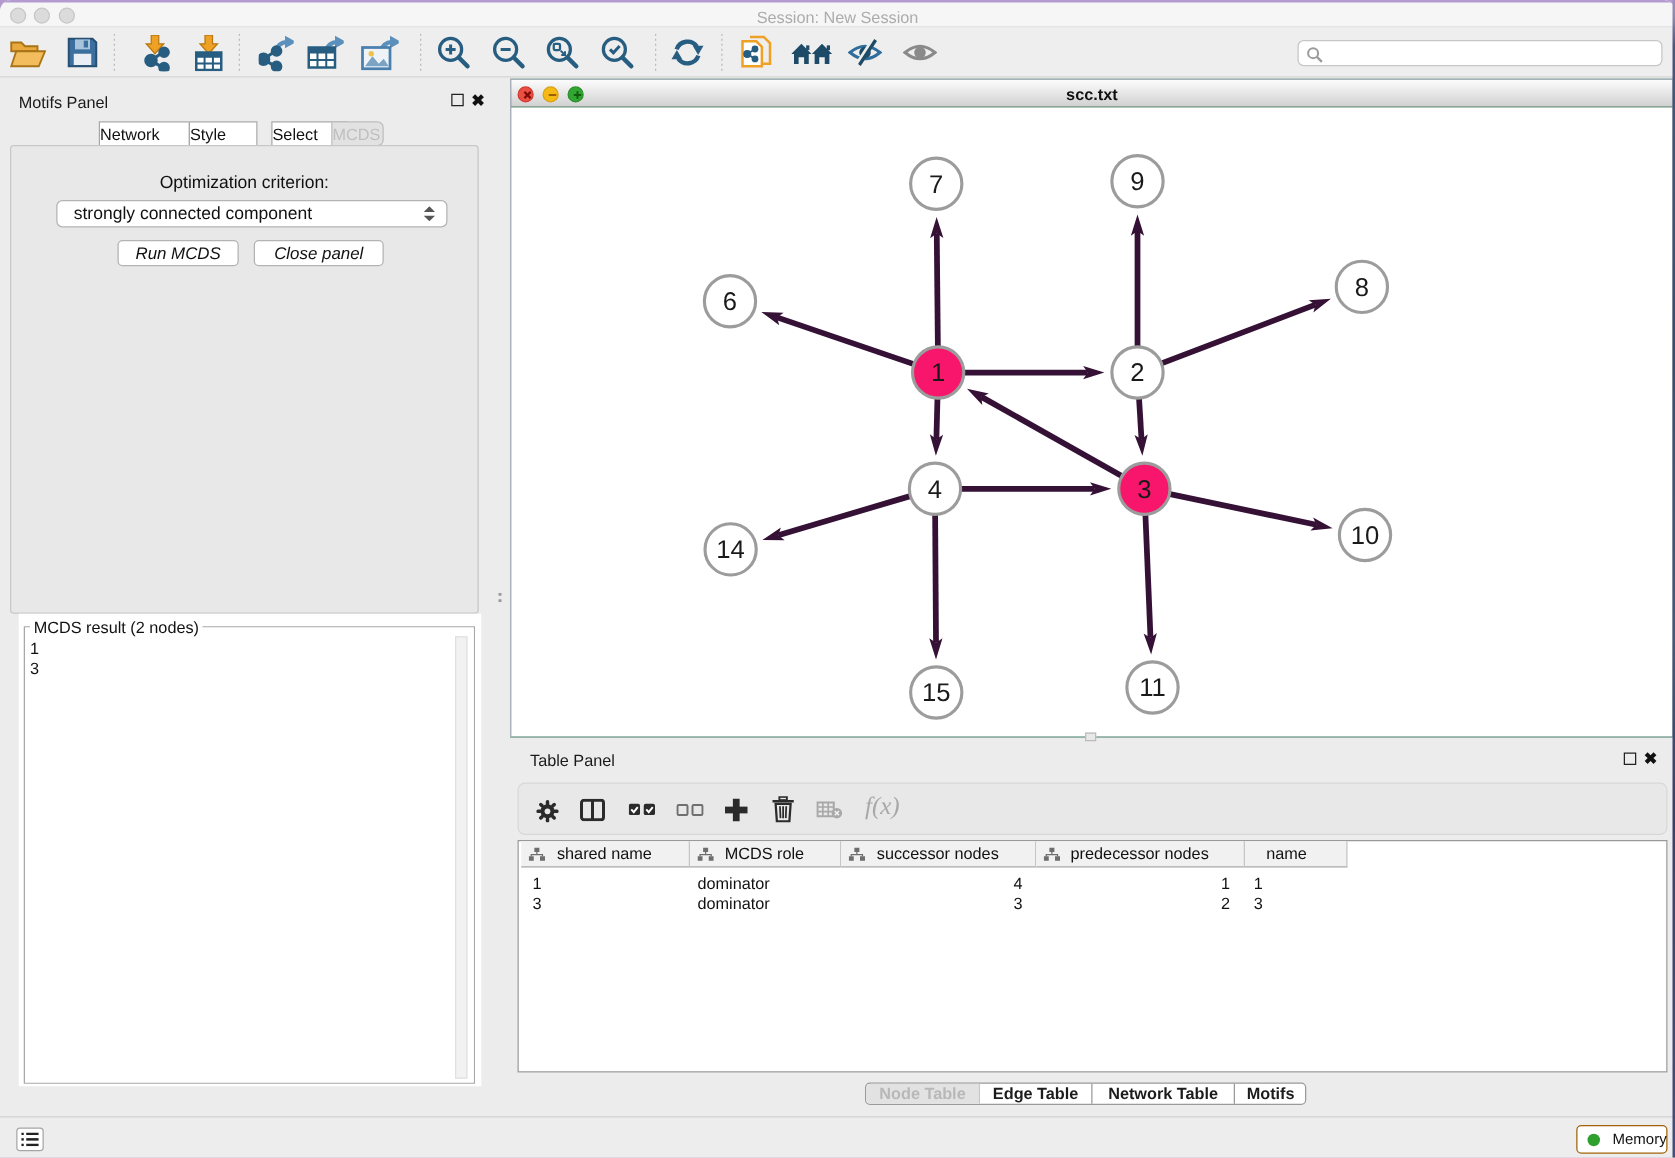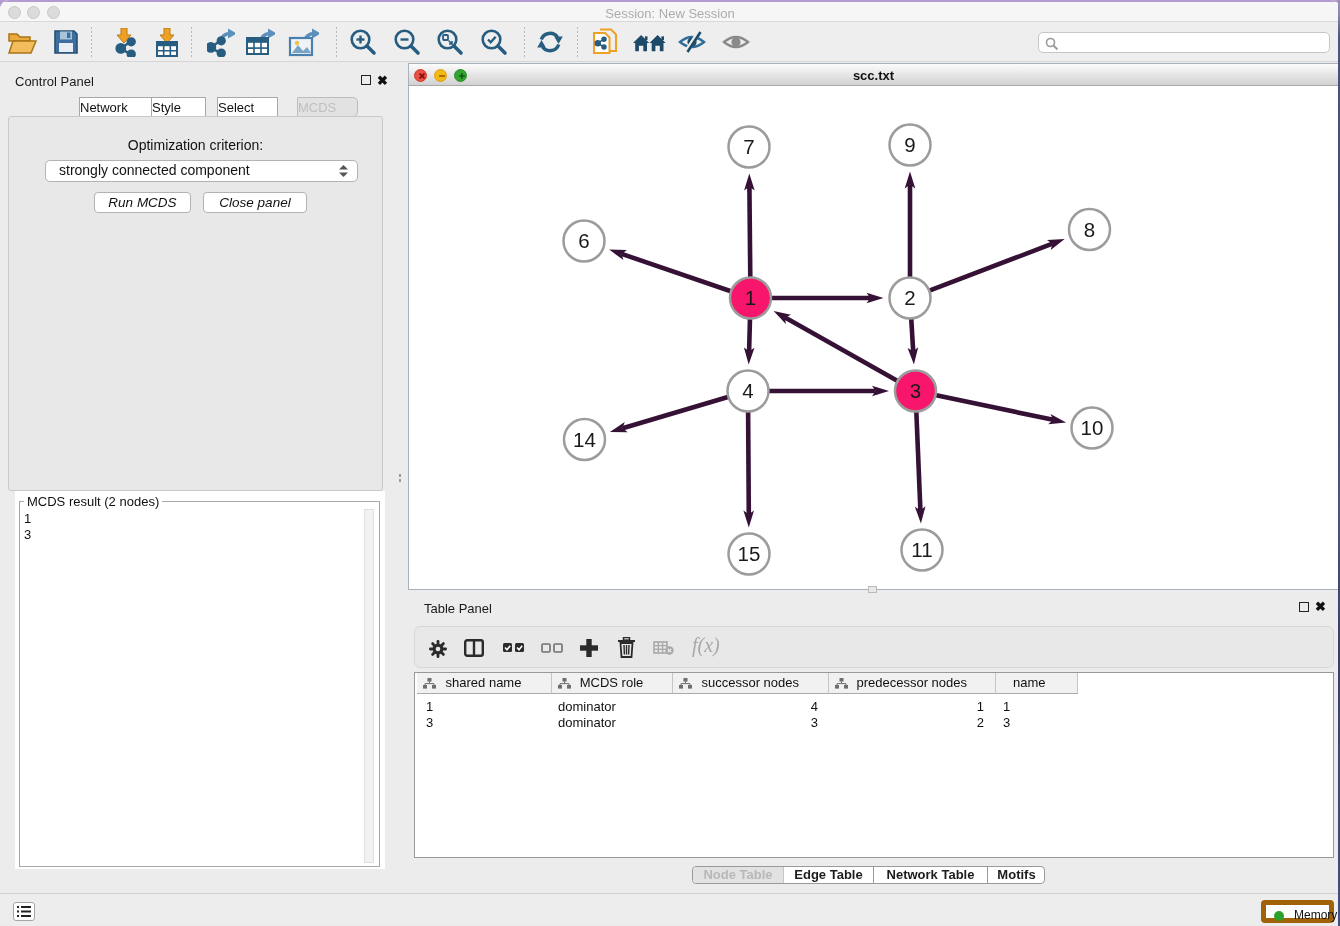--- a/index.html
+++ b/index.html
@@ -42,21 +42,21 @@
 #tp-toolbar { position:absolute; left:414px; top:626px; width:920px; height:42px; background:#e9e8e8; border:1px solid #d8d7d7; border-radius:6px; }
 #tbl { position:absolute; left:414px; top:672px; width:920px; height:186px; background:#fff; border:1px solid #999; }
 .th { position:absolute; top:0; height:21px; background:#f2f1f1; border-right:1px solid #c6c6c6; border-bottom:1px solid #ababab; font-size:13px; color:#111; text-align:center; line-height:20px; }
 .td { position:absolute; font-size:13px; color:#111; line-height:16px; }
 #btabs { position:absolute; left:692px; top:866px; width:353px; height:18px; border:1px solid #9a9a9a; border-radius:4px; background:#fff; }
 .seg { position:absolute; top:0; height:16px; border-right:1px solid #9a9a9a; font-size:13px; font-weight:bold; color:#1c1c1c; text-align:center; line-height:16px; }
 .segg { background:#e3e2e2; color:#b9b8b8; border-right-color:#c6c6c6; }
 
 #statusbar { position:absolute; left:0; top:893px; width:1340px; height:31px; background:#eeeded; border-top:1px solid #d2d1d1; }
 #lbtn { position:absolute; left:13px; top:8px; width:22px; height:19px; background:#fff; border:1px solid #a6a6a6; border-radius:3px; }
-#membtn { position:absolute; left:1261px; top:6px; width:73px; height:23px; background:#fff; border:5px solid #a16207; border-radius:4px; font-size:12px; color:#111; line-height:21px; text-align:center; padding-left:28px; }
+#membtn { position:absolute; left:1261px; top:6px; width:73px; height:23px; background:#fff; border:1px solid #a16207; border-radius:4px; font-size:12px; color:#111; line-height:21px; text-align:center; padding-left:28px; }
 #membtn .dot { position:absolute; left:8px; top:6px; width:10px; height:10px; border-radius:50%; background:#2da02d; }
 </style>
 </head>
 <body>
 <div id="app">
   <div style="position:absolute;left:0;top:0;width:1340px;height:2px;background:#b49bcf;z-index:30;"></div>
   <div id="titlebar">
     <div class="tl" style="left:8px"></div>
     <div class="tl" style="left:27px"></div>
     <div class="tl" style="left:47px"></div>
@@ -179,27 +179,27 @@
         <circle cx="14" cy="12" r="4.6" fill="#8a8a8a"></circle>
       </svg>
     <div id="search">
         <svg style="position:absolute;left:6px;top:4px" width="14" height="14" viewBox="0 0 14 14">
           <circle cx="5.5" cy="5.5" r="4" fill="none" stroke="#9a9a9a" stroke-width="1.6"></circle>
           <line x1="8.5" y1="8.5" x2="12.5" y2="12.5" stroke="#9a9a9a" stroke-width="1.8"></line>
         </svg>
       </div>
   </div>
 
-  <div id="cp-title">Control Panel</div>
+  <div id="cp-title">Motifs Panel</div>
   <div class="wbtn-float" style="left:361px; top:75px;"></div>
   <div class="wbtn-close" style="left:377px; top:75px;">✖</div>
   <div class="tab" style="left:79px; width:73px;">Network</div>
   <div class="tab" style="left:151px; width:55px;">Style</div>
   <div class="tab" style="left:205px; width:61px;margin-left:12px;">Select</div>
-  <div class="tab" id="tab-mcds" style="left:265px; width:61px;margin-left:32px;">MCDS</div>
+  <div class="tab" id="tab-mcds" style="left:265px; width:42px;">MCDS</div>
   <div id="cp-content">
     <div id="opt-label">Optimization criterion:</div>
     <div id="dropdown">strongly connected component
       <svg width="9" height="12" style="position:absolute;right:9px;top:4px" fill="#555">
         <polygon points="4.5,0 9,4.5 0,4.5"></polygon>
           <polygon points="4.5,12 9,7.5 0,7.5"></polygon>
       </svg>
     </div>
     <div class="btn" style="left:85px; width:97px;">Run MCDS</div>
     <div class="btn" style="left:194px; width:104px;">Close panel</div>

